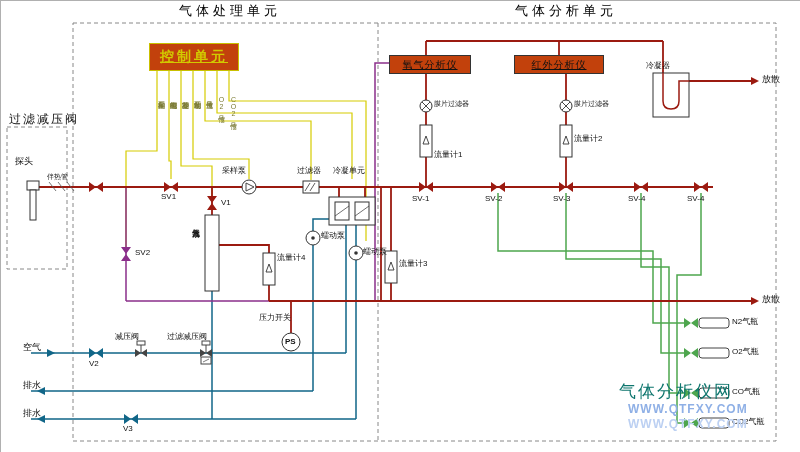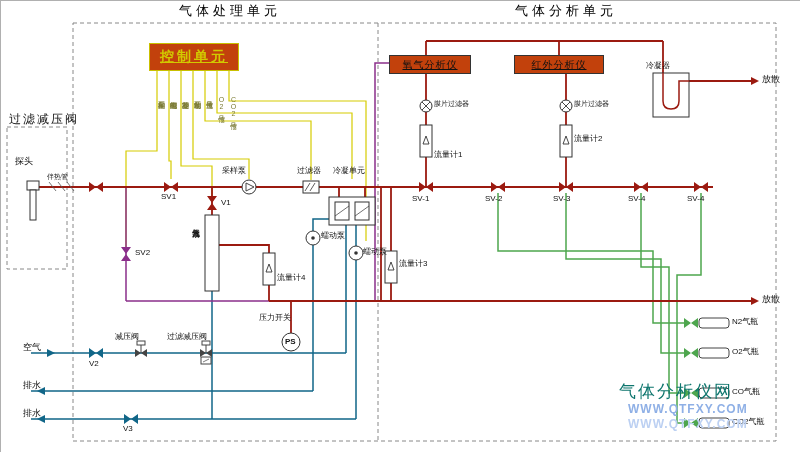--- a/index.html
+++ b/index.html
@@ -202,21 +202,21 @@
 <span class="lb s7" style="left:46px;top:172px">伴热管</span>
 <span class="lb s8" style="left:160px;top:192px">SV1</span>
 <span class="lb s8" style="left:220px;top:198px">V1</span>
 <span class="lb s8" style="left:134px;top:248px">SV2</span>
 <span class="lb s8" style="left:221px;top:166px">采样泵</span>
 <span class="lb s8" style="left:296px;top:166px">过滤器</span>
 <span class="lb s8" style="left:332px;top:166px">冷凝单元</span>
 <span class="vsep" style="left:190px;top:222px">水气分离器</span>
 <span class="lb s8" style="left:320px;top:231px">蠕动泵</span>
 <span class="lb s8" style="left:362px;top:247px">蠕动泵</span>
-<span class="lb s8" style="left:276px;top:273px">流量计4</span>
+<span class="lb s8" style="left:276px;top:253px">流量计4</span>
 <span class="lb s8" style="left:258px;top:313px">压力开关</span>
 <span class="lb s8 bold" style="left:284px;top:337px">PS</span>
 <span class="lb s8" style="left:114px;top:332px">减压阀</span>
 <span class="lb s8" style="left:166px;top:332px">过滤减压阀</span>
 <span class="lb" style="left:22px;top:342px">空气</span>
 <span class="lb" style="left:22px;top:380px">排水</span>
 <span class="lb" style="left:22px;top:408px">排水</span>
 <span class="lb s8" style="left:88px;top:359px">V2</span>
 <span class="lb s8" style="left:122px;top:424px">V3</span>
 

